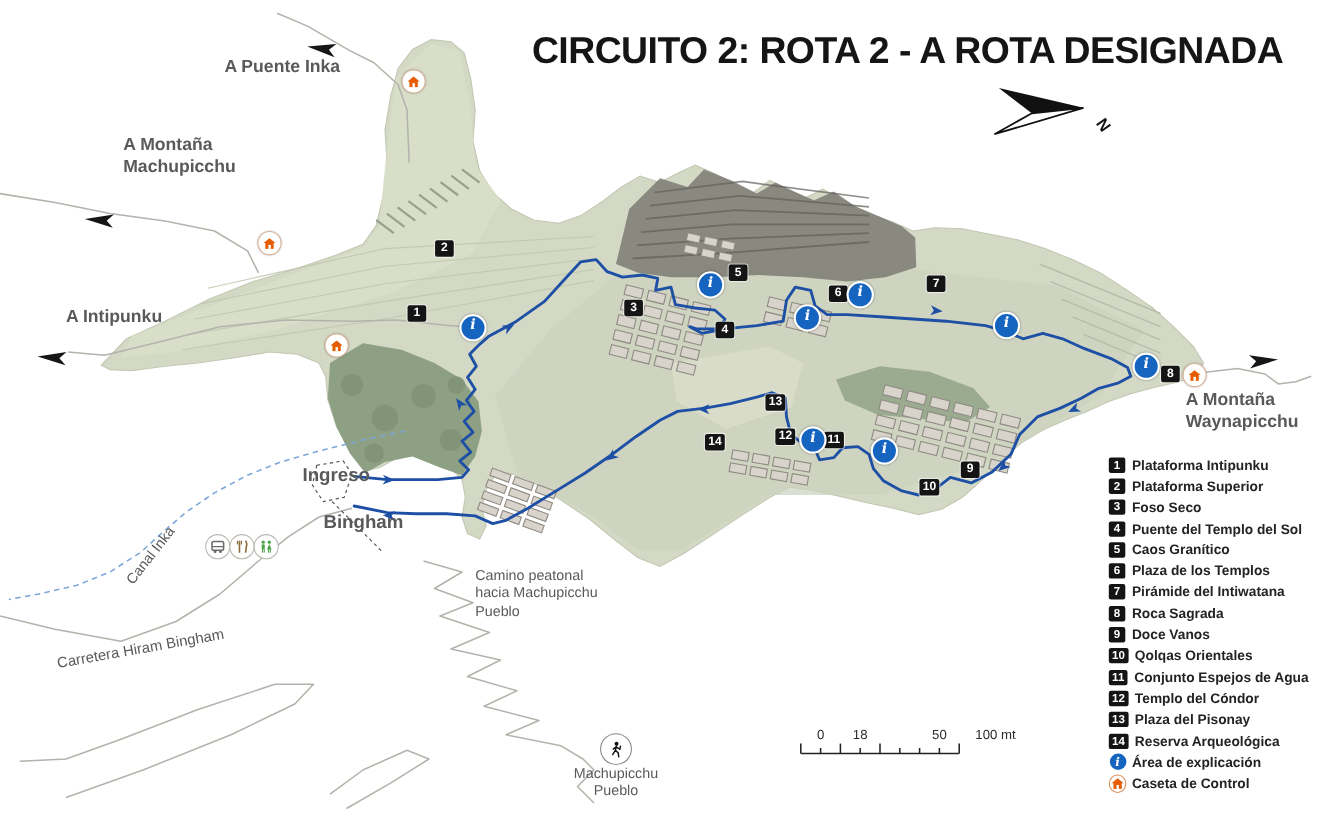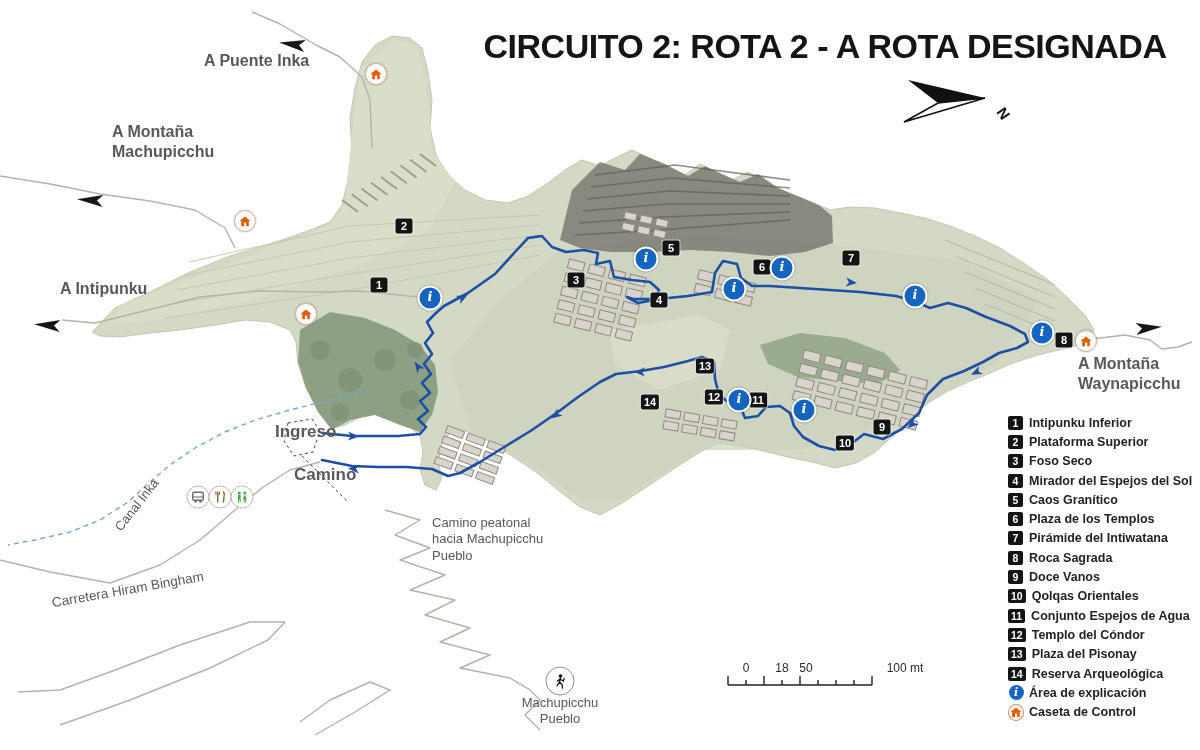--- a/index.html
+++ b/index.html
@@ -240,21 +240,21 @@
   <div id="page-title">CIRCUITO 2: ROTA 2 - A ROTA DESIGNADA</div>
 
   <div id="map-overlay" class="abs" style="left:0;top:0;width:1200px;height:750px;">
       <div class="map-label" style="left: 186px; top: 51px; font-size: 16px; font-weight: 700;">A Puente Inka</div>
       <div class="map-label" style="left: 94px; top: 122px; font-size: 16px; font-weight: 700;">A Montaña
 Machupicchu</div>
       <div class="map-label" style="left: 42px; top: 279px; font-size: 16px; font-weight: 700;">A Intipunku</div>
       <div class="map-label" style="left: 1060px; top: 354px; font-size: 16px; font-weight: 700;">A Montaña
 Waynapicchu</div>
       <div class="map-label" style="left: 257px; top: 421px; font-size: 17px; font-weight: 700; text-align: center;">Ingreso</div>
-      <div class="map-label" style="left: 276px; top: 464px; font-size: 17px; font-weight: 700;">Camino</div>
+      <div class="map-label" style="left: 276px; top: 464px; font-size: 17px; font-weight: 700;">Bingham</div>
       <div class="map-label" style="left: 88px; top: 497px; font-size: 13px; transform: rotate(-52deg);">Canal Inka</div>
       <div class="map-label" style="left: 33px; top: 582px; font-size: 13.5px; transform: rotate(-10deg);">Carretera Hiram Bingham</div>
       <div class="map-label" style="left: 414px; top: 515px; font-size: 13px;">Camino peatonal
 hacia Machupicchu
 Pueblo</div>
       <div class="badge" style="left: 361px; top: 285px;">1</div>
       <div class="badge" style="left: 386px; top: 226px;">2</div>
       <div class="badge" style="left: 558px; top: 280px;">3</div>
       <div class="badge" style="left: 641px; top: 300px;">4</div>
       <div class="badge" style="left: 653px; top: 248px;">5</div>
@@ -334,40 +334,40 @@
       <div id="hiker" style="left: 542px; top: 681px;">
         <svg width="17" height="17" viewBox="0 0 17 17">
           <circle cx="9" cy="3.6" r="1.8" fill="#111"></circle>
           <path d="M9 5.6 L8 9.5 L5.5 13.5 M8 9.5 L10.5 12 L11 15.5 M8.6 6.5 L6 8.5 M9.2 7 L12 8.6 L12.6 5.8" stroke="#111" stroke-width="1.3" fill="none" stroke-linecap="round"></path>
         </svg>
       </div>
       <div id="hiker-label" style="left: 482px; top: 695px; width: 120px;">Machupicchu
 Pueblo</div>
       <div class="scale-num" style="left: 728px;">0</div>
       <div class="scale-num" style="left: 764px;">18</div>
-      <div class="scale-num" style="left: 788px; text-align: center;">50</div>
+      <div class="scale-num" style="left: 836px; text-align: center;">50</div>
       <div class="scale-num" style="left: 887px;">100 mt</div>
     </div>
 
   <div id="legend">
       <div class="lg-row">
     <span class="lg-badge">1</span>
-    <span class="lg-label">Intipunku Inferior</span>
+    <span class="lg-label">Plataforma Intipunku</span>
   </div>
       <div class="lg-row">
     <span class="lg-badge">2</span>
     <span class="lg-label">Plataforma Superior</span>
   </div>
       <div class="lg-row">
     <span class="lg-badge">3</span>
     <span class="lg-label">Foso Seco</span>
   </div>
       <div class="lg-row">
     <span class="lg-badge">4</span>
-    <span class="lg-label">Mirador del Espejos del Sol</span>
+    <span class="lg-label">Puente del Templo del Sol</span>
   </div>
       <div class="lg-row">
     <span class="lg-badge">5</span>
     <span class="lg-label">Caos Granítico</span>
   </div>
       <div class="lg-row">
     <span class="lg-badge">6</span>
     <span class="lg-label">Plaza de los Templos</span>
   </div>
       <div class="lg-row">

